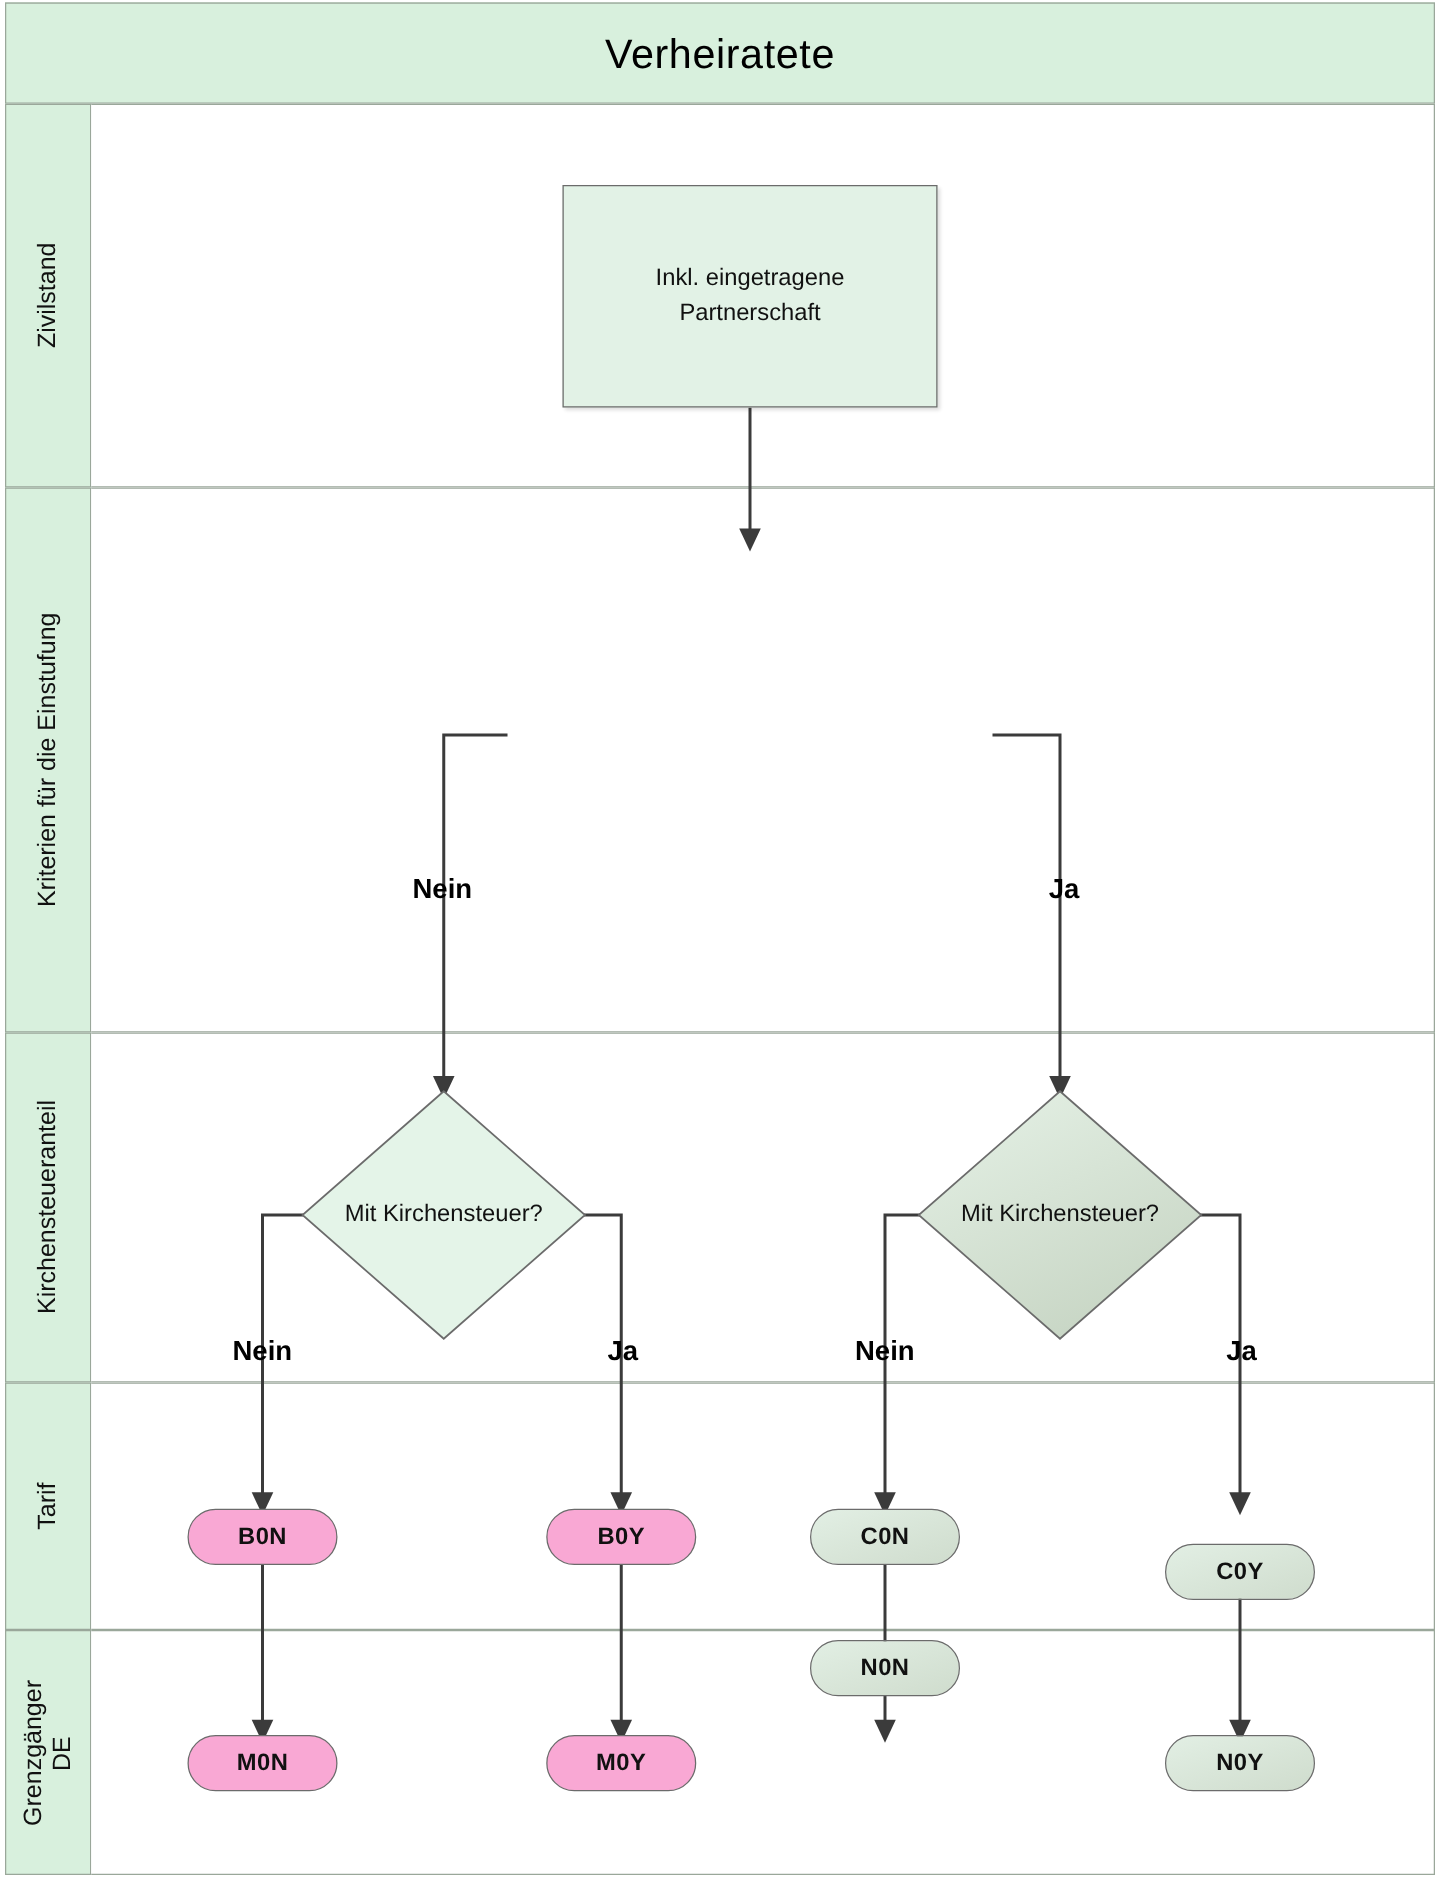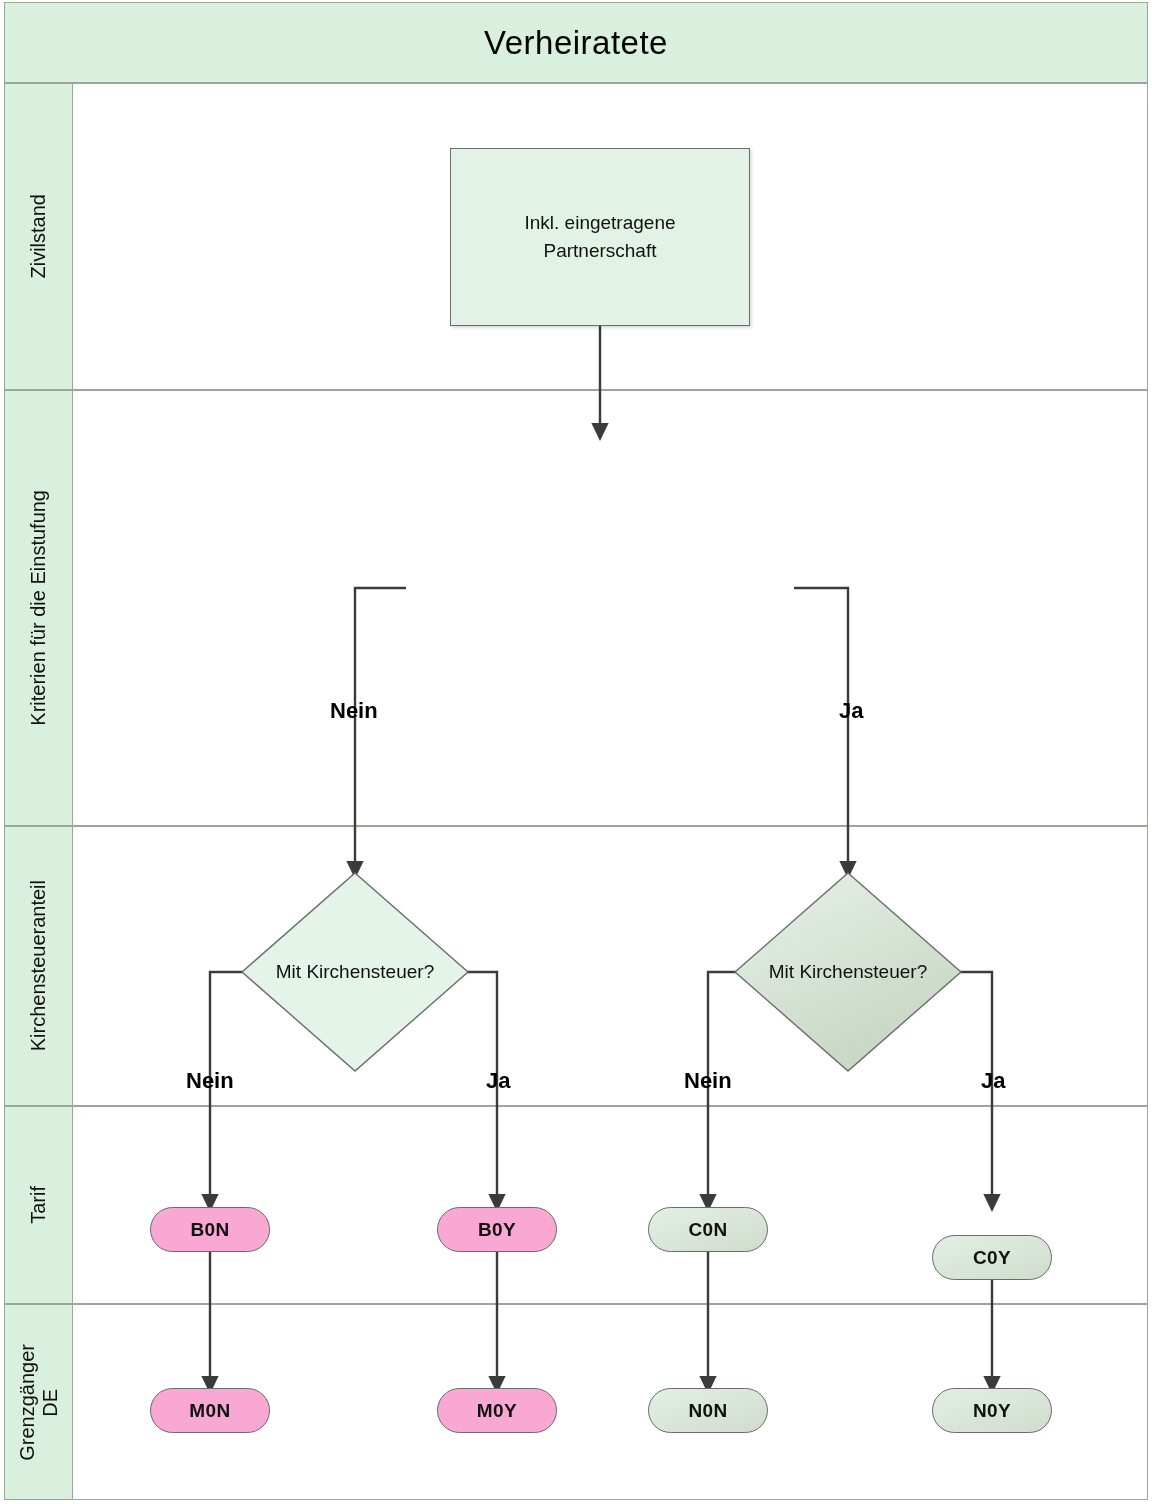--- a/index.html
+++ b/index.html
@@ -272,20 +272,20 @@
   <div class="pill dark" style="left:932px; top:1207px; width:120px; height:45px;margin-top:28px;">
     <span>C0Y</span>
   </div>
 
   <div class="pill light" style="left:150px; top:1388px; width:120px; height:45px;">
     <span>M0N</span>
   </div>
   <div class="pill light" style="left:437px; top:1388px; width:120px; height:45px;align-items:center;">
     <span>M0Y</span>
   </div>
-  <div class="pill dark" style="left:648px; top:1388px; width:120px; height:45px;">
+  <div class="pill dark" style="left:648px; top:1312px; width:120px; height:45px;">
     <span>N0N</span>
   </div>
   <div class="pill dark" style="left:932px; top:1388px; width:120px; height:45px;">
     <span>N0Y</span>
   </div>
 
 </div>
 
 </body></html>

